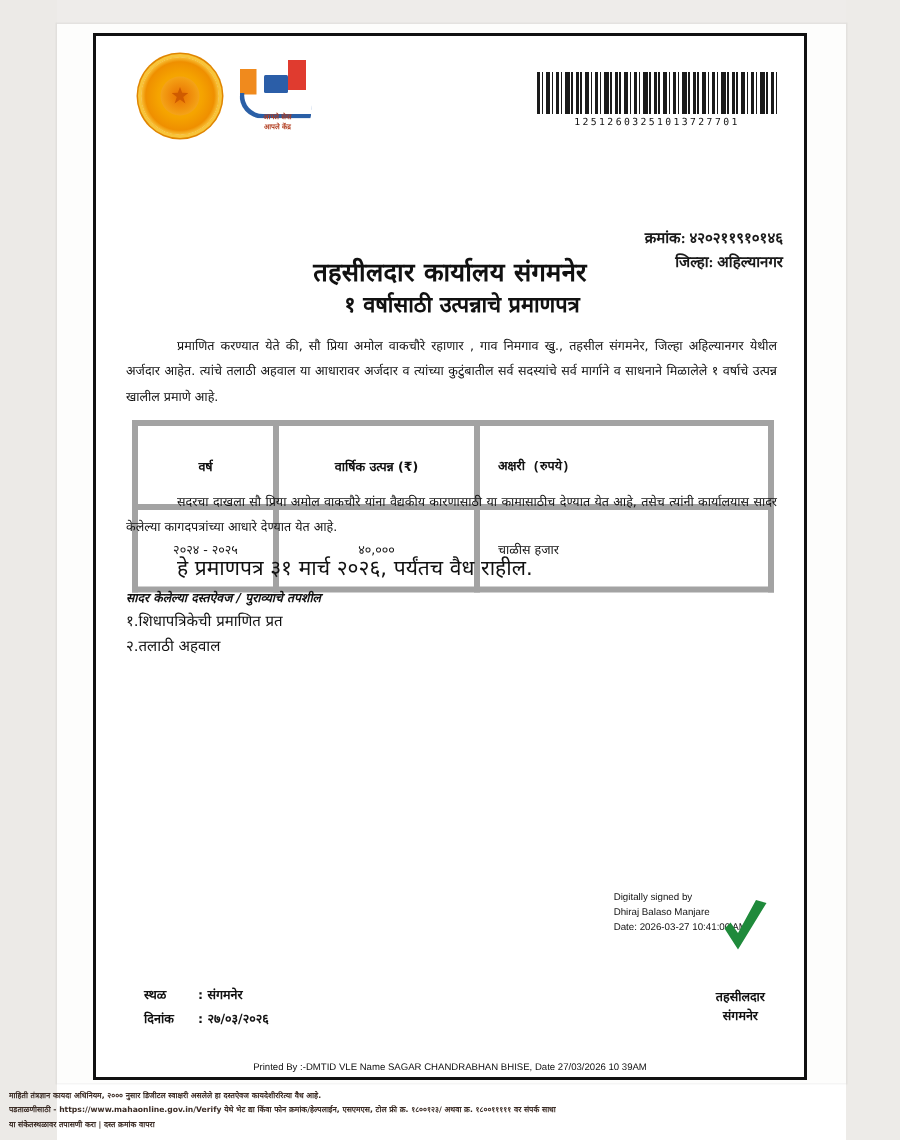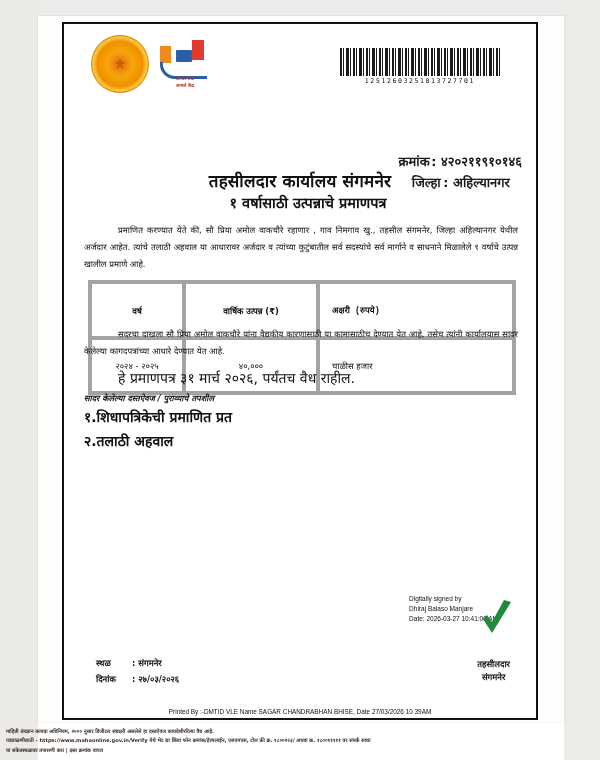--- a/index.html
+++ b/index.html
@@ -122,21 +122,21 @@
     position: absolute; left: 2px; top: 38px;
     width: 54px;
     text-align: center;
     font-size: 4.6px;
     line-height: 1.5;
     color: #b03a1c;
     font-weight: bold;
   }
   .barcode {
     position: absolute;
-    right: 36px; top: 24px;
+    right: 18px; top: 24px;
     width: 160px;
     text-align: center;
   }
   .barcode .bars {
     height: 28px;
     width: 160px;
     background-image: repeating-linear-gradient(
       to right,
       #1a1a1a 0px, #1a1a1a 2px, #fff 2px, #fff 3px,
       #1a1a1a 3px, #1a1a1a 4px, #fff 4px, #fff 6px,
@@ -160,25 +160,26 @@
     font-family: "DejaVu Sans", sans-serif;
     font-size: 17px;
     font-weight: bold;
     color: #111;
     letter-spacing: 0.2px;
     margin-top: 37px;
   }
   .meta-block {
     position: absolute;
     right: 14px; top: 128px;
-    text-align: center;
-    font-size: 13px;
+    text-align: right;
+    font-size: 10px;
     font-weight: bold;
     color: #1a1a1a;
     line-height: 1.6;
+    font-family: Liberation Serif, serif;
   }
   .meta-block .mrow { white-space: nowrap; }
   .meta-block .mlabel { display: inline-block; min-width: 34px; }
   .doc-heading {
     position: absolute;
     left: 16px; right: 0; top: 168px;
     text-align: center;
     font-size: 14.5px;
     font-weight: bold;
     color: #111;
@@ -238,22 +239,22 @@
     position: absolute;
     left: 20px; top: 368px;
     font-size: 8.2px;
     font-style: italic;
     color: #111;
     font-weight: bold;
   }
   .docs-list {
     position: absolute;
     left: 20px; top: 382px;
-    font-size: 14px;
-    font-weight: bold;
+    font-size: 10px;
+    font-weight: normal;
     color: #111;
     line-height: 1.7;
   }
 
   
   .digi-sign {
     position: absolute;
     right: 38px; top: 570px;
     font-size: 6.5px;
     line-height: 1.55;

